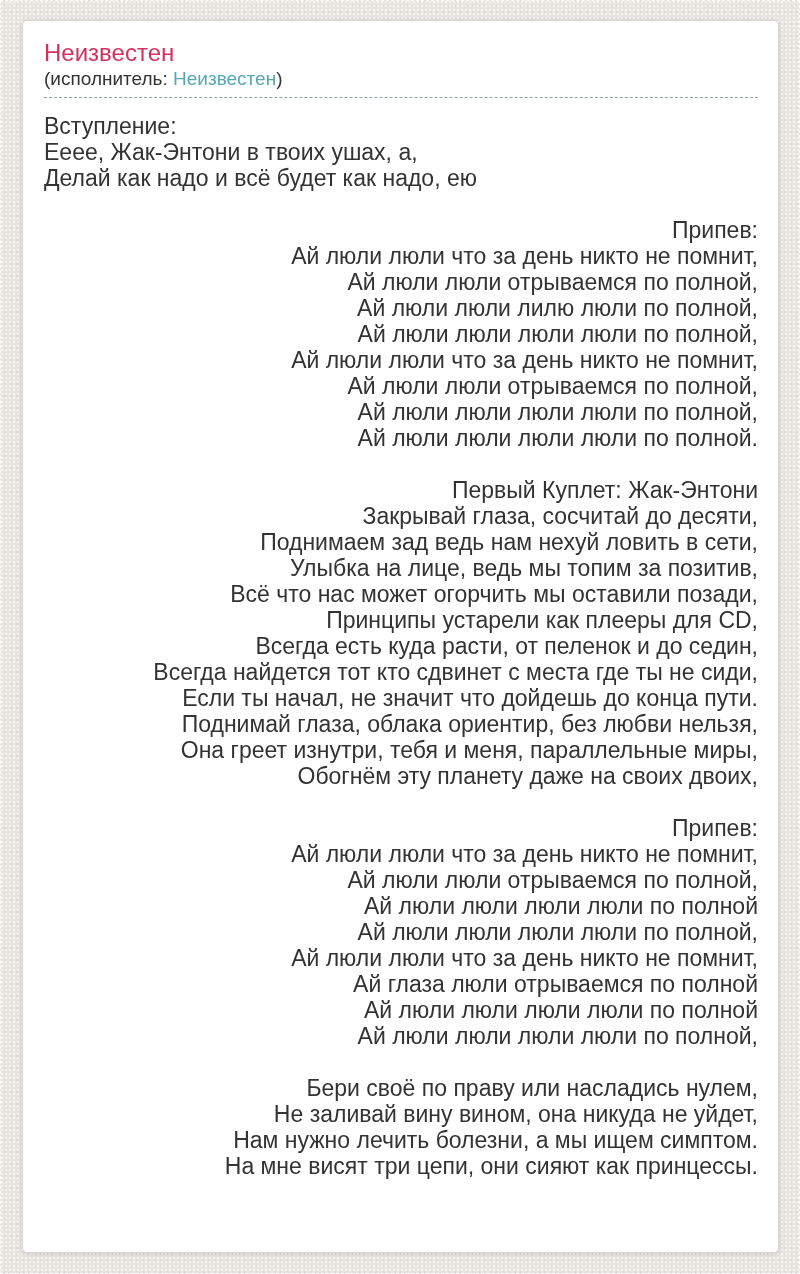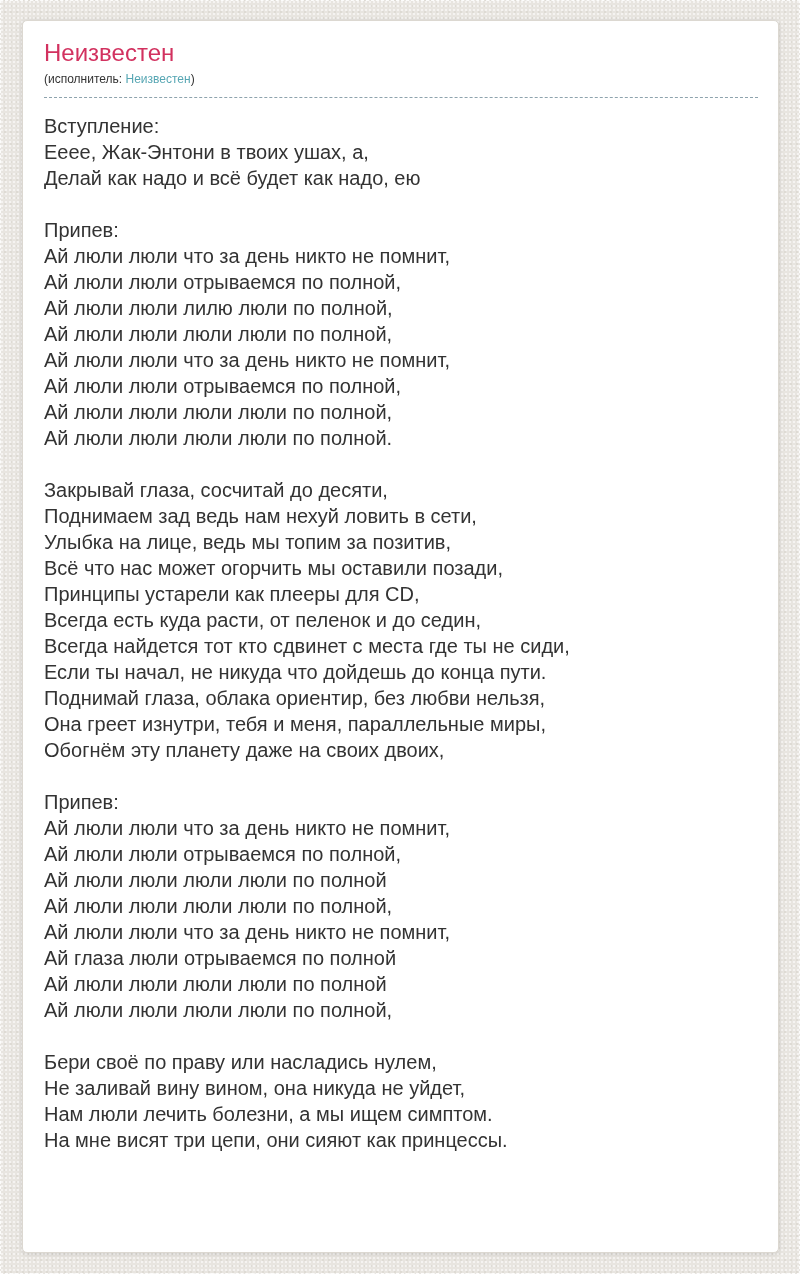--- a/index.html
+++ b/index.html
@@ -44,39 +44,39 @@
 
   .song-title {
     font-size: 24px;
     line-height: 29px;
     font-weight: 400;
     color: #d2315f;
     margin-bottom: 2px;
   }
 
   .artist-line {
-    font-size: 12px;
+    font-size: 19px;
     line-height: 20px;
     color: #333333;
   }
 
   .artist-link {
     color: #56a6b3;
     text-decoration: none;
     cursor: pointer;
   }
 
   .lyrics {
     margin-top: 15px;
-    font-size: 20px;
+    font-size: 23px;
     line-height: 26px;
     color: #333333;
   }
 
-  .stanza + .stanza { margin-top: 26px; }
+  .stanza + .stanza { margin-top: 26px; text-align: right; }
 </style>
 </head>
 <body>
 
 <div class="page">
   <div class="card">
 
     <div class="header">
       <h1 class="song-title">Неизвестен</h1>
       <div class="artist-line"><span>(исполнитель: </span><a class="artist-link">Неизвестен</a><span>)</span></div>
@@ -93,45 +93,46 @@
           <div class="line">Ай люли люли что за день никто не помнит,</div>
           <div class="line">Ай люли люли отрываемся по полной,</div>
           <div class="line">Ай люли люли лилю люли по полной,</div>
           <div class="line">Ай люли люли люли люли по полной,</div>
           <div class="line">Ай люли люли что за день никто не помнит,</div>
           <div class="line">Ай люли люли отрываемся по полной,</div>
           <div class="line">Ай люли люли люли люли по полной,</div>
           <div class="line">Ай люли люли люли люли по полной.</div>
         </div>
         <div class="stanza">
+          <div class="line">Первый Куплет: Жак-Энтони</div>
           <div class="line">Закрывай глаза, сосчитай до десяти,</div>
           <div class="line">Поднимаем зад ведь нам нехуй ловить в сети,</div>
           <div class="line">Улыбка на лице, ведь мы топим за позитив,</div>
           <div class="line">Всё что нас может огорчить мы оставили позади,</div>
           <div class="line">Принципы устарели как плееры для CD,</div>
           <div class="line">Всегда есть куда расти, от пеленок и до седин,</div>
           <div class="line">Всегда найдется тот кто сдвинет с места где ты не сиди,</div>
-          <div class="line">Если ты начал, не никуда что дойдешь до конца пути.</div>
+          <div class="line">Если ты начал, не значит что дойдешь до конца пути.</div>
           <div class="line">Поднимай глаза, облака ориентир, без любви нельзя,</div>
           <div class="line">Она греет изнутри, тебя и меня, параллельные миры,</div>
           <div class="line">Обогнём эту планету даже на своих двоих,</div>
         </div>
         <div class="stanza">
           <div class="line">Припев:</div>
           <div class="line">Ай люли люли что за день никто не помнит,</div>
           <div class="line">Ай люли люли отрываемся по полной,</div>
           <div class="line">Ай люли люли люли люли по полной</div>
           <div class="line">Ай люли люли люли люли по полной,</div>
           <div class="line">Ай люли люли что за день никто не помнит,</div>
           <div class="line">Ай глаза люли отрываемся по полной</div>
           <div class="line">Ай люли люли люли люли по полной</div>
           <div class="line">Ай люли люли люли люли по полной,</div>
         </div>
         <div class="stanza">
           <div class="line">Бери своё по праву или насладись нулем,</div>
           <div class="line">Не заливай вину вином, она никуда не уйдет,</div>
-          <div class="line">Нам люли лечить болезни, а мы ищем симптом.</div>
+          <div class="line">Нам нужно лечить болезни, а мы ищем симптом.</div>
           <div class="line">На мне висят три цепи, они сияют как принцессы.</div>
         </div>
       </div>
 
   </div>
 </div>
 
 </body></html>

